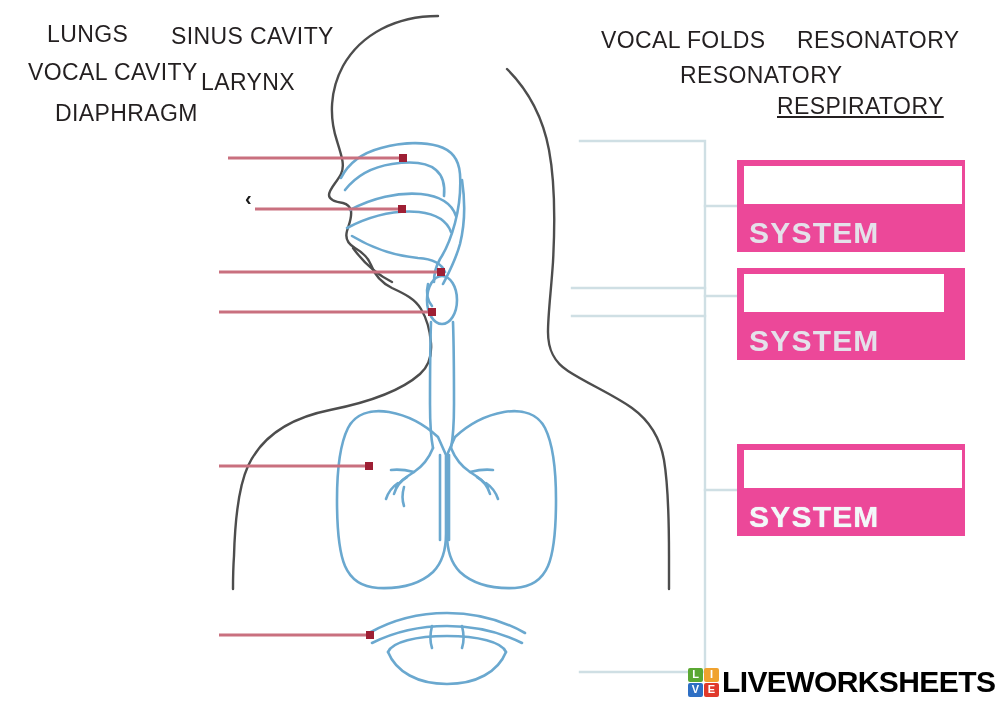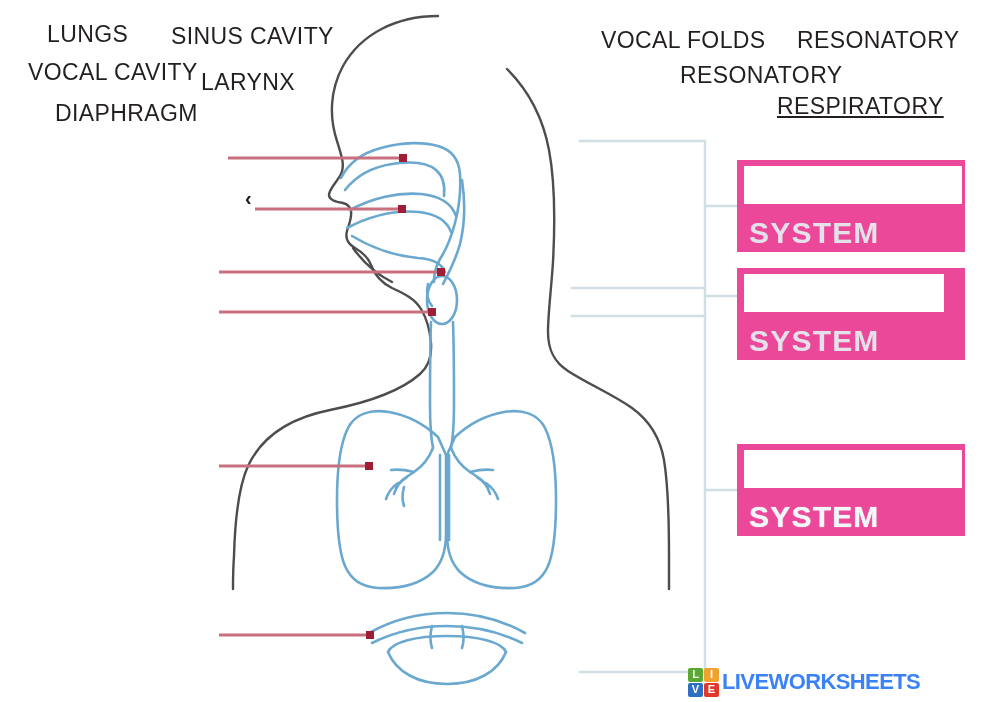--- a/index.html
+++ b/index.html
@@ -95,23 +95,23 @@
     color: #ffffff;
     border-radius: 2px;
     line-height: 1;
   }
   .tile-l { background: #5aa832; }
   .tile-i { background: #f0a22e; }
   .tile-v { background: #2e6fc4; }
   .tile-e { background: #e0392b; }
   #logo-text {
     font-family: "Liberation Sans", sans-serif;
-    font-size: 22px;
+    font-size: 30px;
     font-weight: 700;
-    color: #3b82f6;
+    color: #000000;
     letter-spacing: -0.6px;
     line-height: 1;
   }
   .cursor-mark {
     position: absolute;
     font-family: "Liberation Sans", sans-serif;
     font-size: 20px;
     color: #1a1a1a;
     font-weight: 600;
     line-height: 1;

